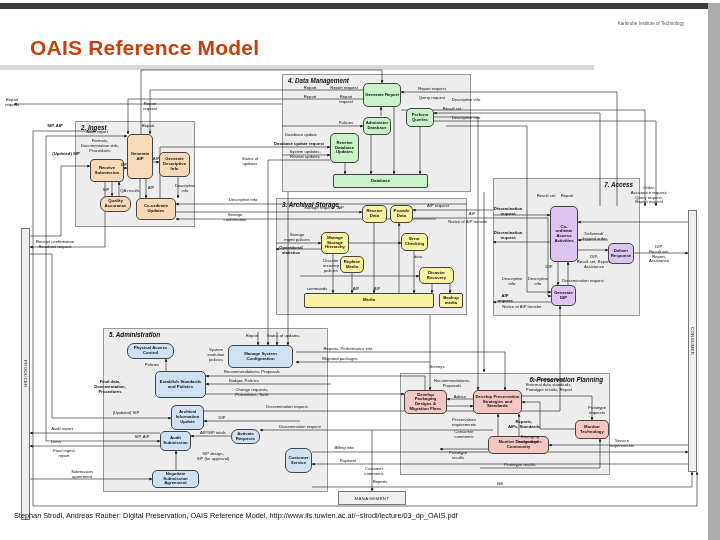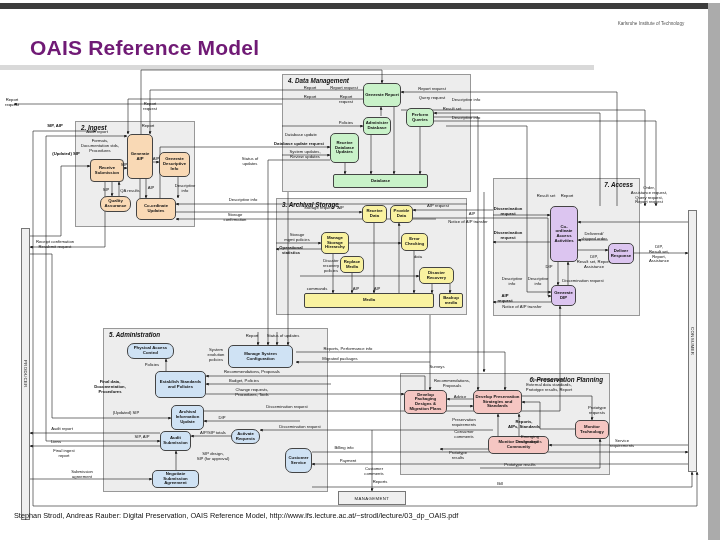--- a/index.html
+++ b/index.html
@@ -1,21 +1,21 @@
 <!DOCTYPE html>
 <html><head>
 <meta charset="utf-8">
 <style>
   html,body{margin:0;padding:0;}
   body{width:720px;height:540px;background:#ffffff;overflow:hidden;position:relative;
        font-family:"Liberation Sans", sans-serif;}
   .top-bar{position:absolute;left:0;top:3px;width:720px;height:6px;background:#3c3c3c;z-index:6;}
   .right-bar{position:absolute;left:708px;top:3px;width:12px;height:537px;background:#ababab;z-index:6;}
   .title-rule{position:absolute;left:0;top:65px;width:594px;height:5px;background:#d9d9d9;z-index:0;}
-  .slide-title{position:absolute;left:30px;top:36px;font-size:21px;font-weight:bold;color:#701a75;
+  .slide-title{position:absolute;left:30px;top:36px;font-size:21px;font-weight:bold;color:#c2410c;
        letter-spacing:0.2px;z-index:5;margin:0;}
   .kit-logo{position:absolute;left:596px;top:20px;width:110px;height:46px;z-index:5;}
   .kit-row{display:flex;align-items:flex-end;height:38px;}
   .kit-brand{font-size:31px;font-weight:bold;color:#111;letter-spacing:-1px;line-height:0.9;}
   .kit-sub{font-size:4.6px;color:#555;margin-top:1px;text-align:center;width:100%;}
   .footer{position:absolute;left:14px;top:510px;width:690px;font-size:7.3px;color:#111;
        line-height:1.55;z-index:5;}
   #diagram{position:absolute;left:0;top:0;width:720px;height:540px;z-index:1;}
   #wires{position:absolute;left:0;top:0;z-index:2;}
   .panel{position:absolute;background:#ededed;border:1px solid #989898;z-index:1;box-sizing:border-box;}
@@ -332,14 +332,14 @@
     <div class="flow" style="left: 583px; top: 279px;">Dissemination request</div>
     <div class="flow" style="left: 549px; top: 265px;">DIP</div>
     <div class="flow bold" style="left: 505px; top: 294px;">AIP
 request</div>
     <div class="flow" style="left: 522px; top: 305px;">Notice of AIP transfer</div>
     <div class="flow" style="left: 12px; top: 98px;">Report
 request</div>
   </div>
 
 <div class="footer">
-  <div>Stephan Strodl, Andreas Rauber: Digital Preservation, OAIS Reference Model, http://www.ifs.lecture.ac.at/~strodl/lecture/03_dp_OAIS.pdf</div>
+  <div>Stephan Strodl, Andreas Rauber: Digital Preservation, OAIS Reference Model, http://www.ifs.tuwien.ac.at/~strodl/lecture/03_dp_OAIS.pdf</div>
 </div>
 
 </body></html>

